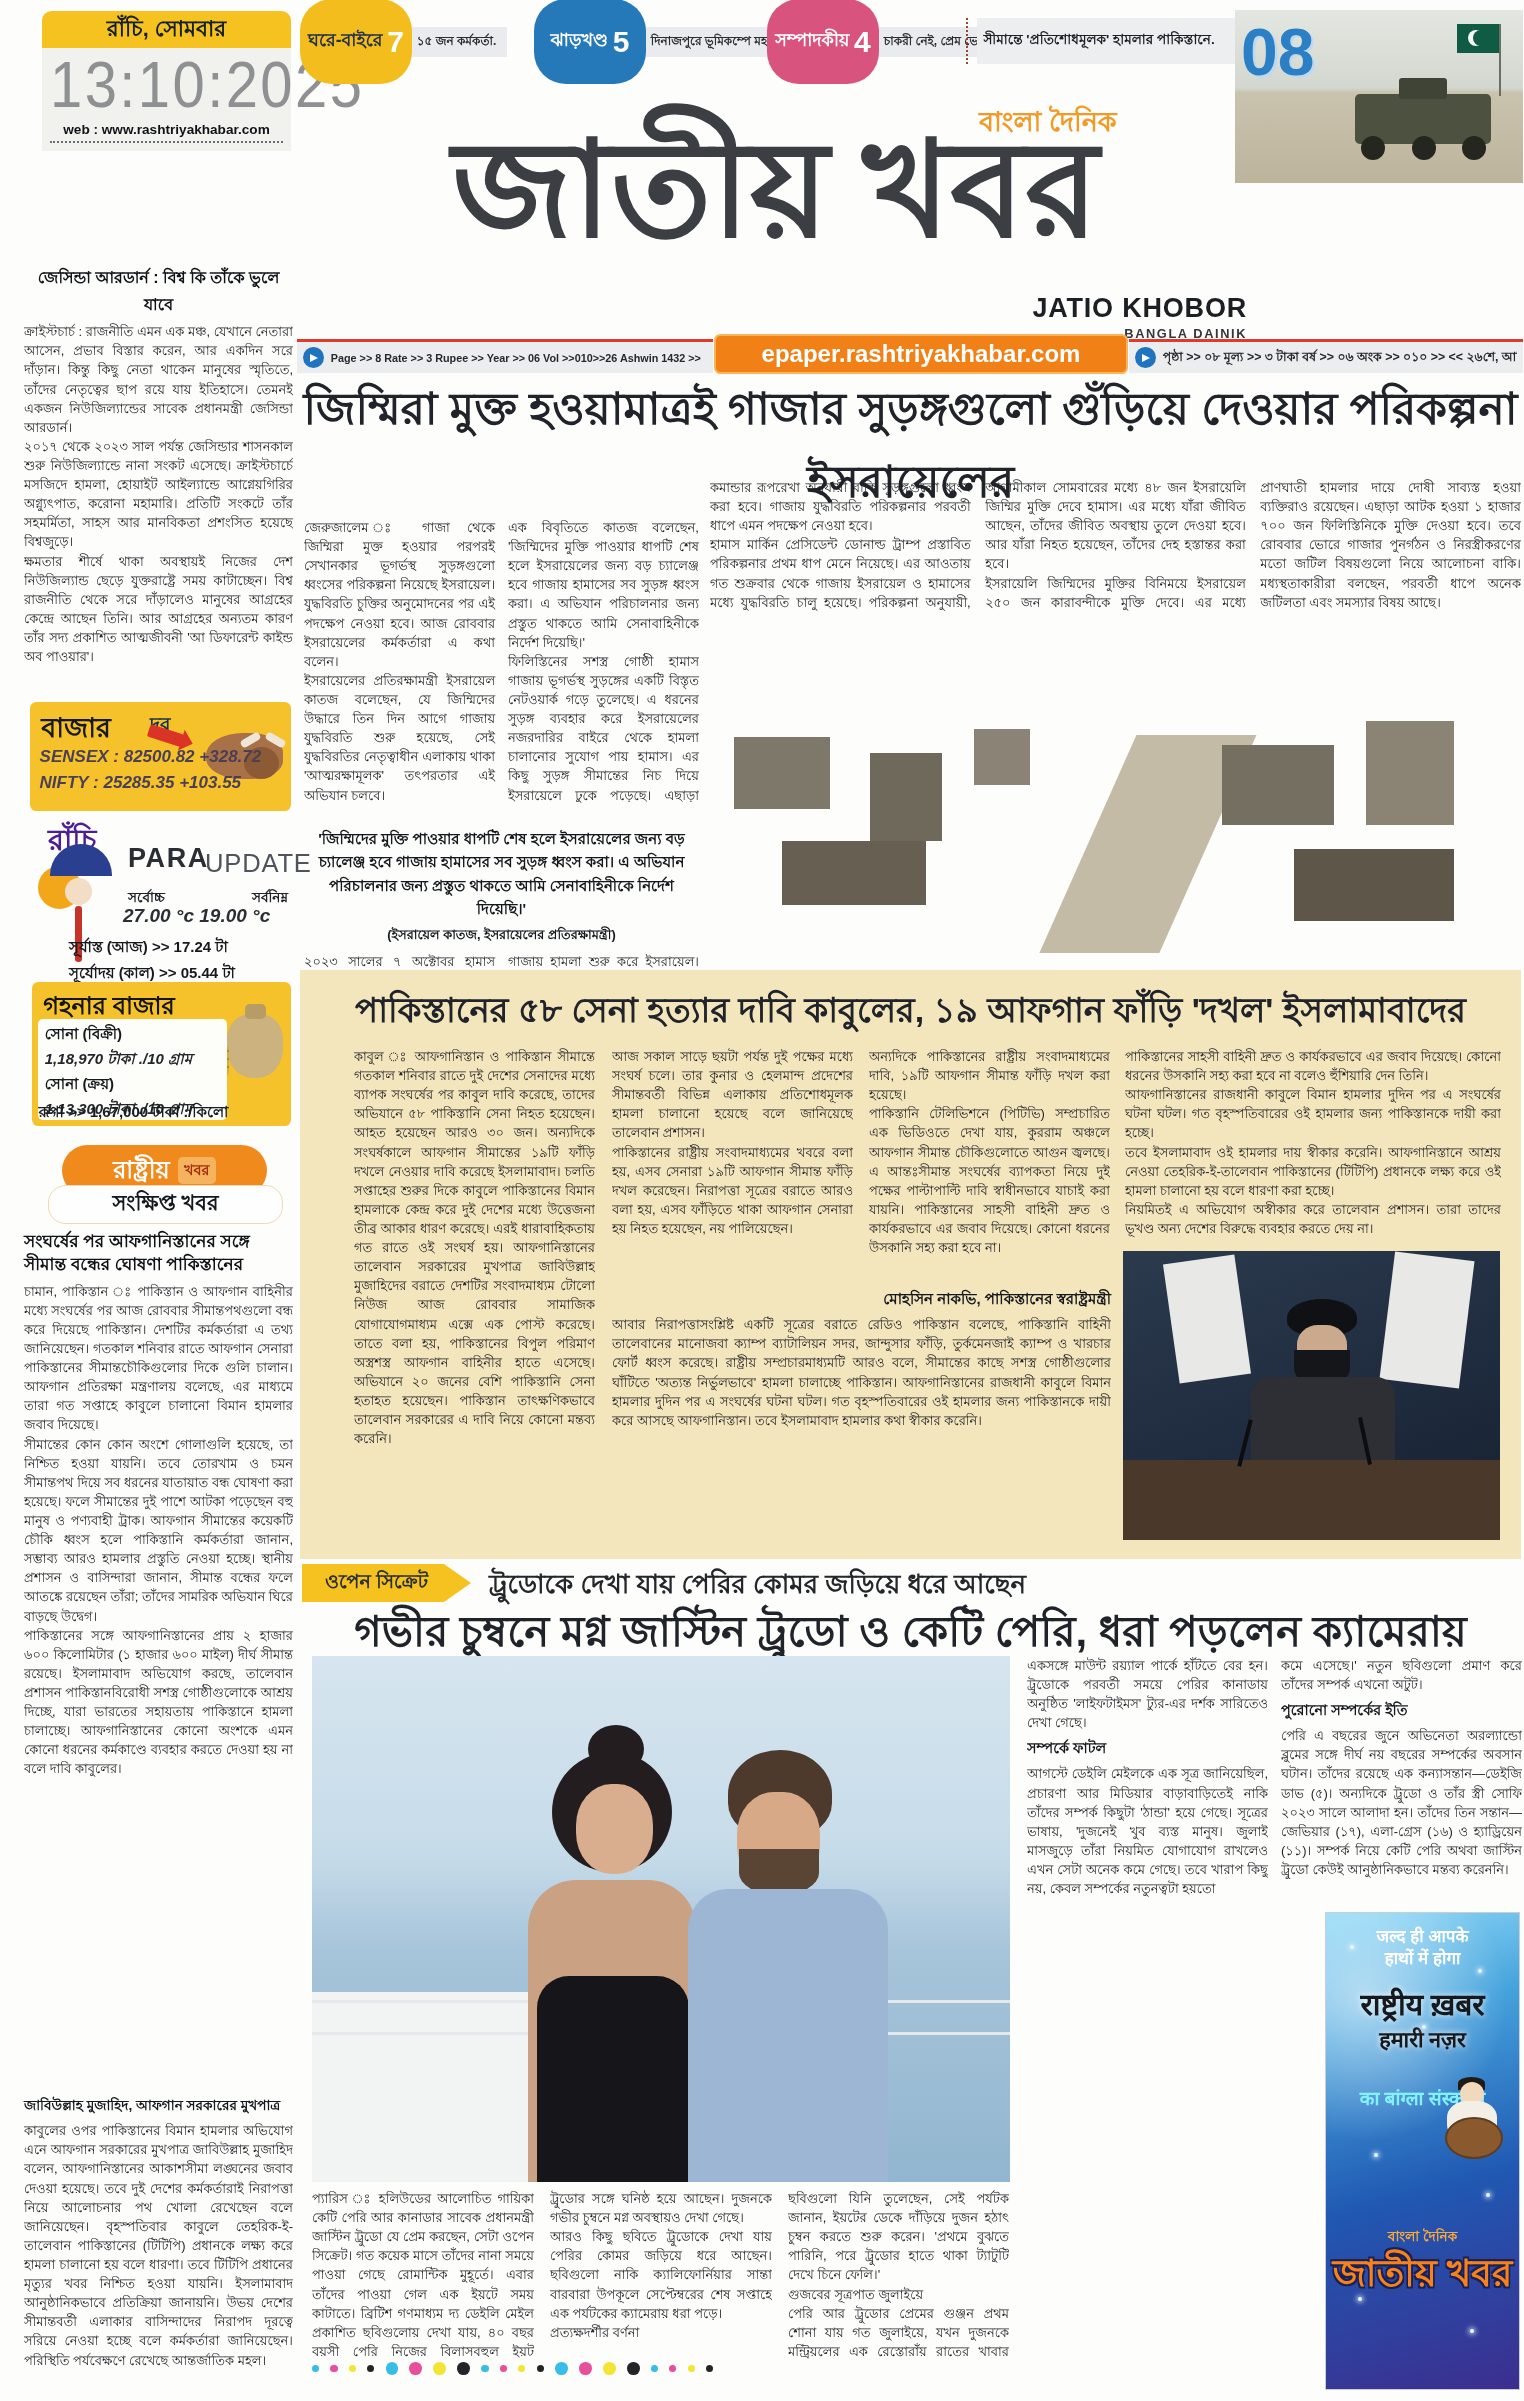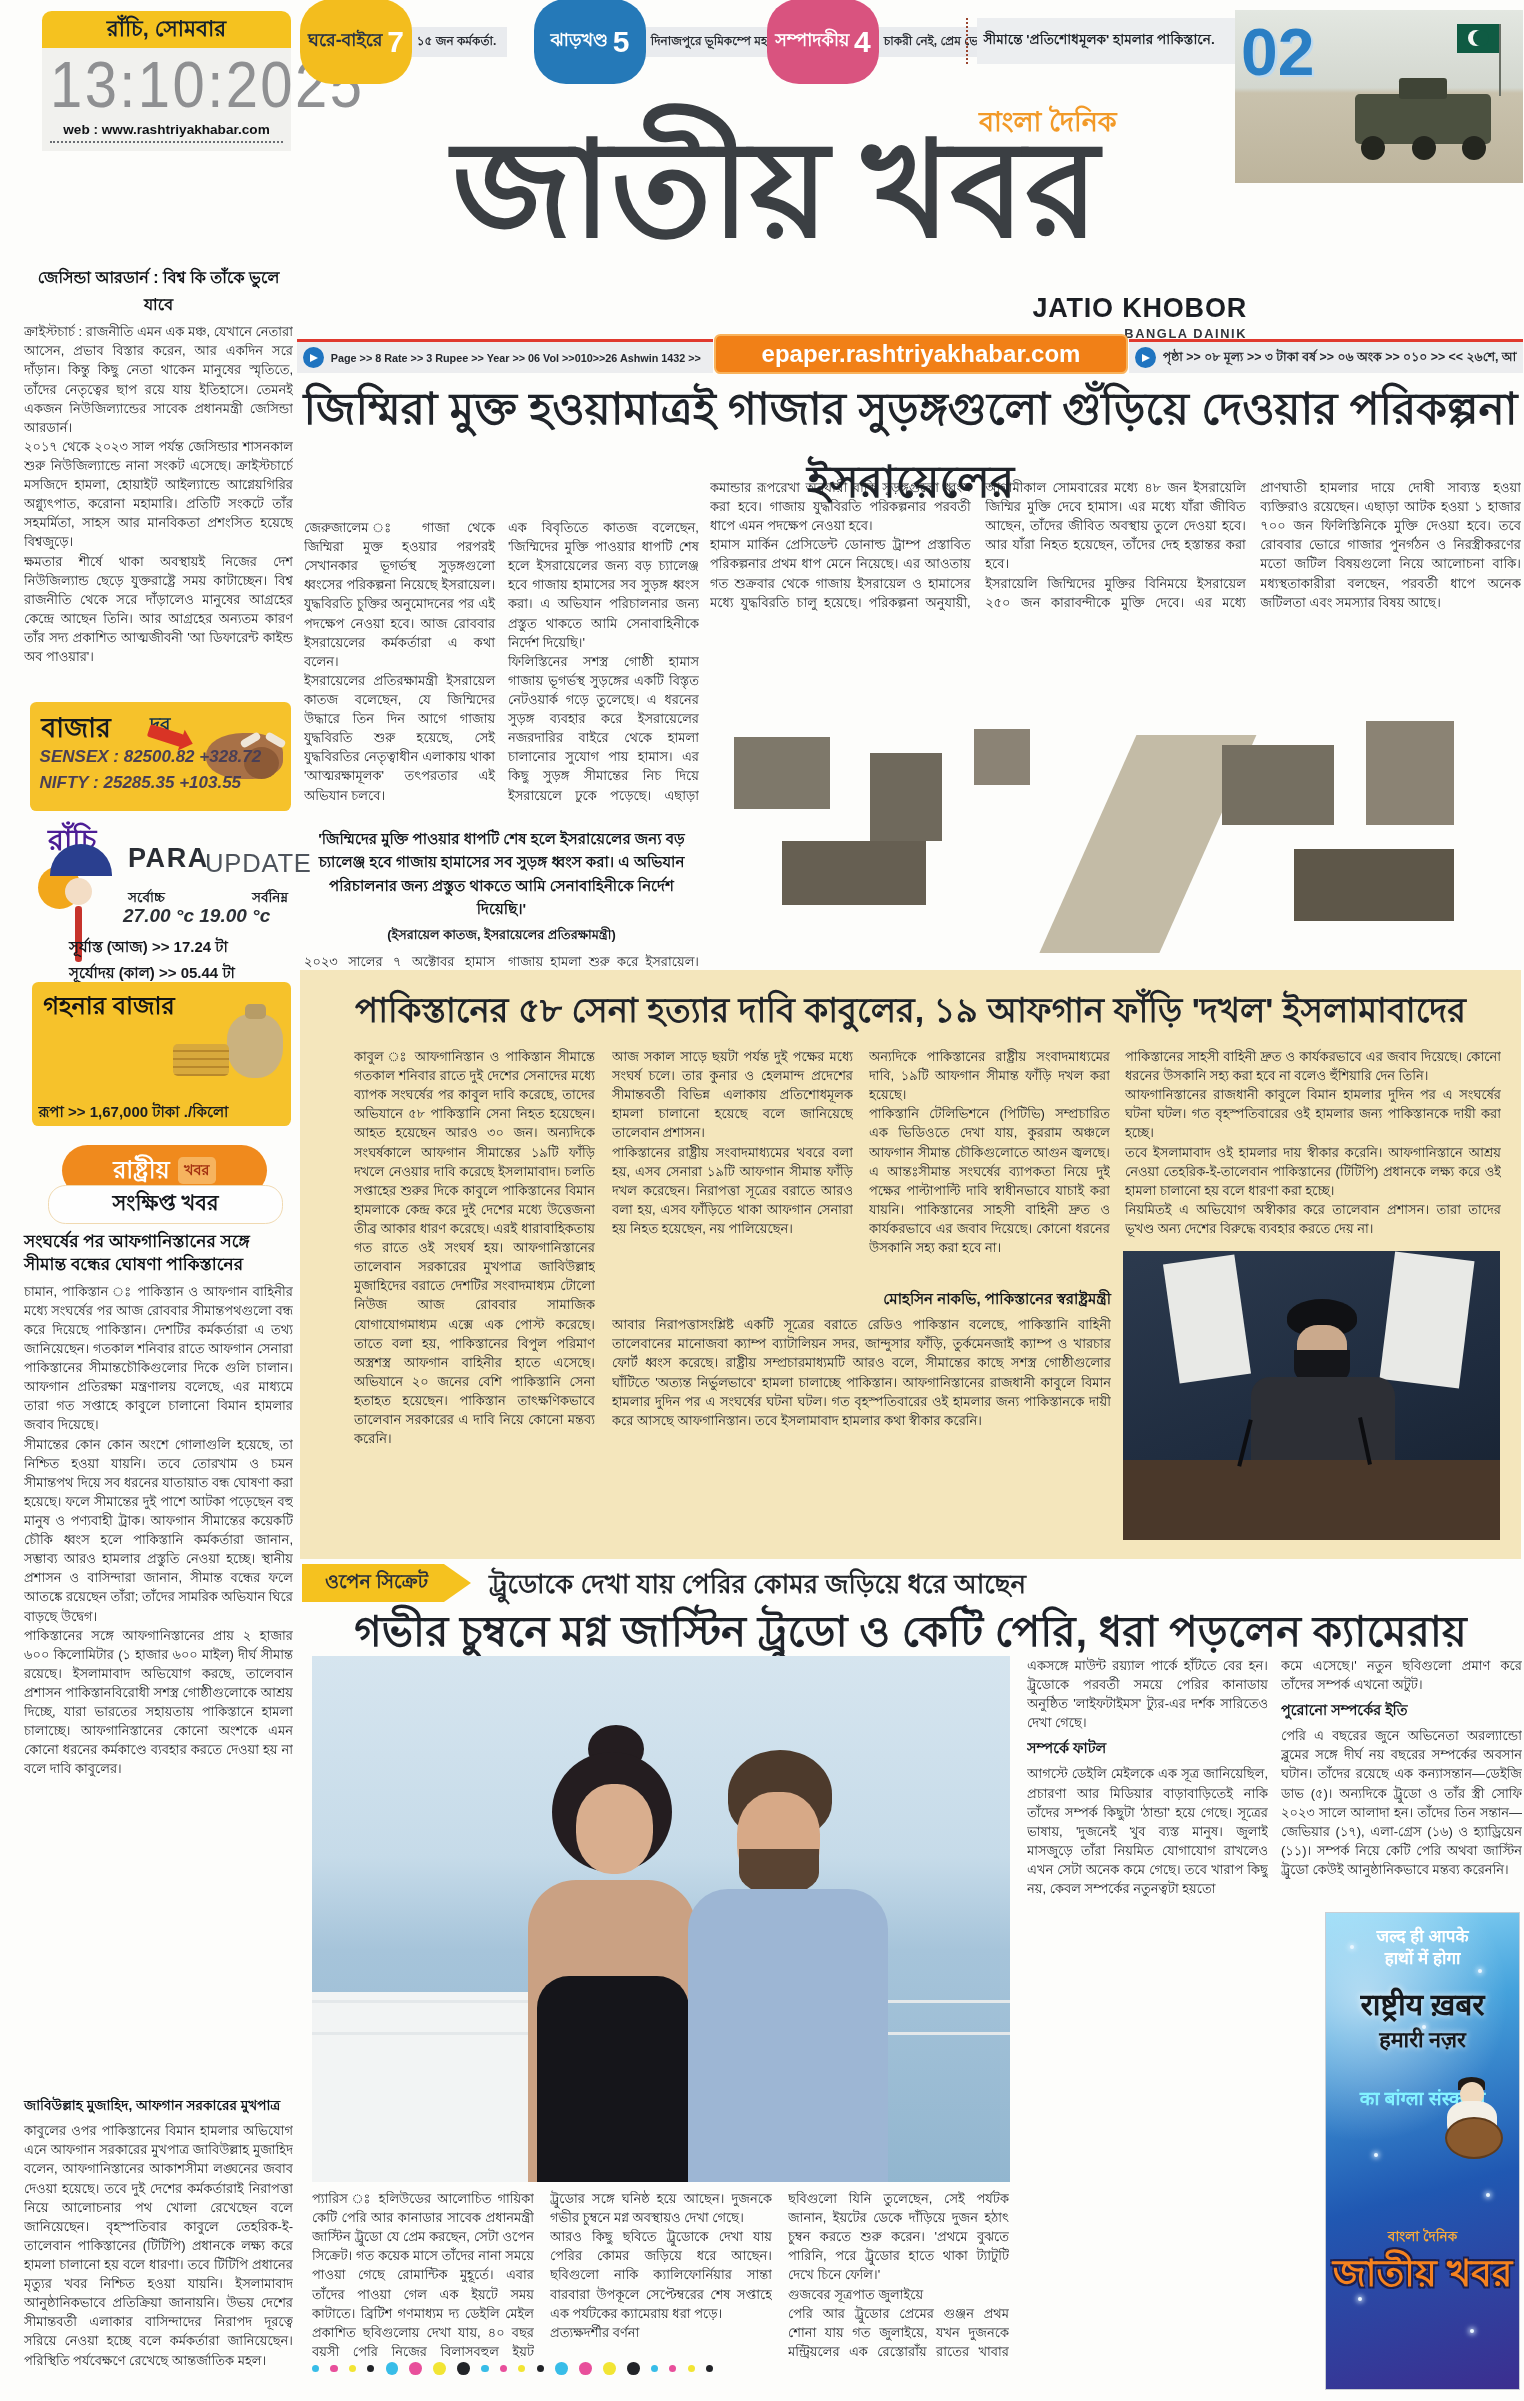--- a/index.html
+++ b/index.html
@@ -207,21 +207,21 @@
 
   <div class="abs tr-photo">
     <div class="tr-truck"></div>
     <div class="tr-turret"></div>
     <div class="tr-wheel" style="left:126px;"></div>
     <div class="tr-wheel" style="left:177px;"></div>
     <div class="tr-wheel" style="left:227px;"></div>
     <div class="tr-pole"></div>
     <div class="tr-flag"></div>
   </div>
-  <div class="abs page-num">02</div>
+  <div class="abs page-num">08</div>
 
   <div class="abs mast-tag">বাংলা দৈনিক</div>
   <div class="abs mast-title">জাতীয় খবর</div>
   <div class="abs mast-latin">
     <div class="mast-latin-t">JATIO KHOBOR</div>
     <div class="mast-latin-s">BANGLA DAINIK</div>
   </div>
 
   <div class="abs ib-seg ib-left">
     <span class="nav-circle"></span>
@@ -383,20 +383,26 @@
     </div>
     <div class="weather-temps">27.00 °c  19.00 °c</div>
     <div class="weather-sun">সূর্যাস্ত (আজ) &gt;&gt; 17.24 টা
 সূর্যোদয় (কাল) &gt;&gt; 05.44 টা</div>
   </div>
 
   <div class="abs gold">
     <div class="gold-title">গহনার বাজার</div>
     <div class="gold-bag"></div>
     <div class="gold-coins"></div>
+    <div class="gold-panel">
+      <div class="gold-line-lbl">সোনা (বিক্রী)</div>
+      <div class="gold-line-val">1,18,970 টাকা ./10 গ্রাম</div>
+      <div class="gold-line-lbl">সোনা (ক্রয়)</div>
+      <div class="gold-line-val">1,13,300 টাকা ./10 গ্রাম</div>
+    </div>
     <div class="gold-silver">রূপা &gt;&gt; 1,67,000 টাকা ./কিলো</div>
   </div>
 
   <div class="abs rk-badge">
     <span class="rk-badge-main">রাষ্ট্রীয়</span>
     <span class="rk-badge-sub">খবর</span>
   </div>
   <div class="abs rk-section">সংক্ষিপ্ত খবর</div>
   <div class="abs sb-brief">
     <div class="sb-brief-title">সংঘর্ষের পর আফগানিস্তানের সঙ্গে সীমান্ত বন্ধের ঘোষণা পাকিস্তানের</div>

